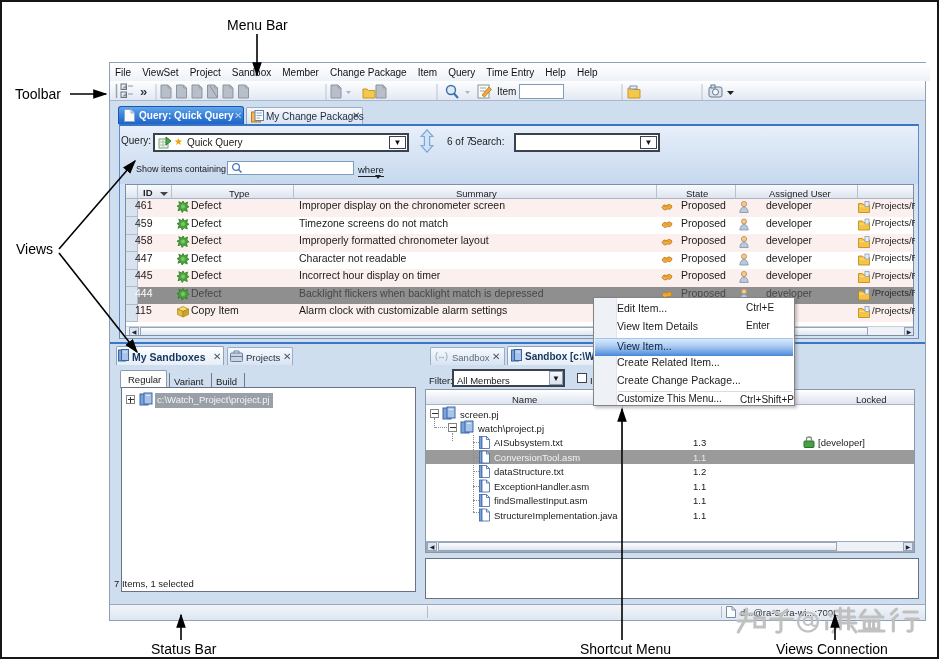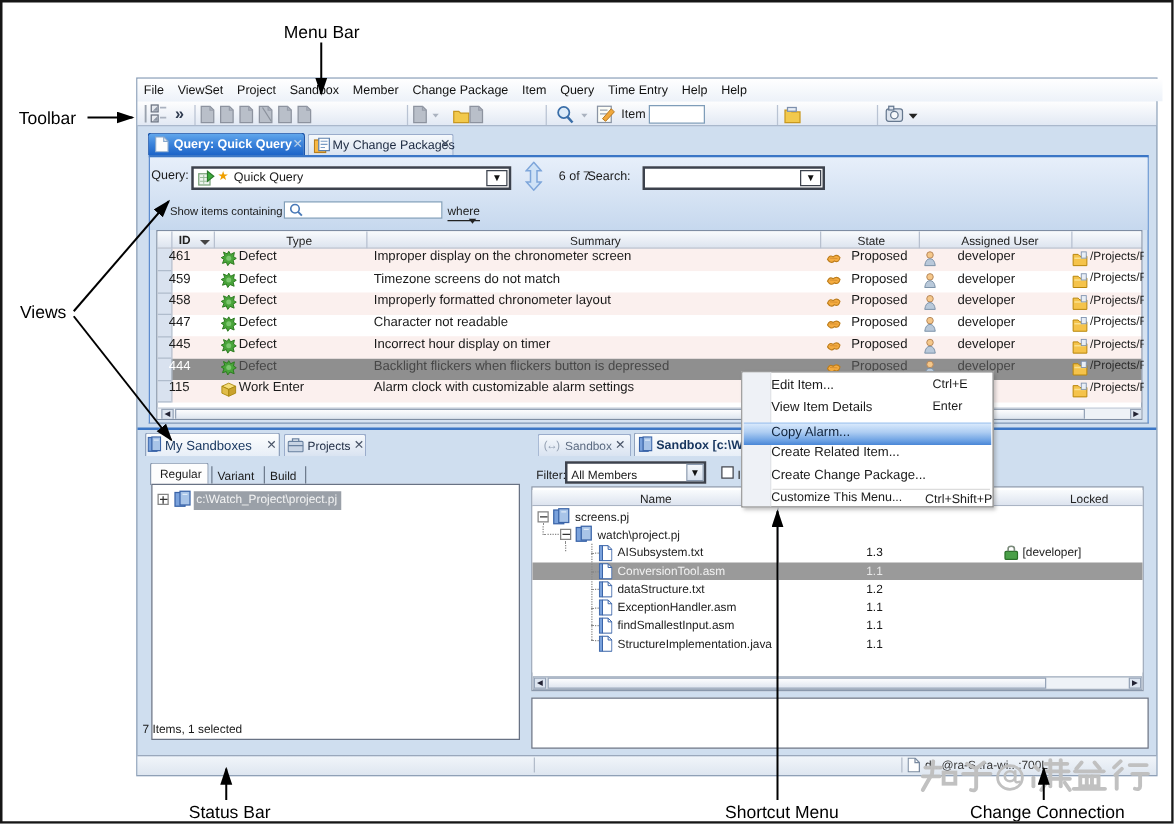--- a/index.html
+++ b/index.html
@@ -198,26 +198,26 @@
       <div class="t s11" style="left:764px;top:250.5px">developer</div>
       <div class="t s11" style="left:870px;top:251px;font-size:9.5px">/Projects/Re</div>
 <div class="t s11" style="left:133px;top:268px">445</div>
       <div class="t s11" style="left:189px;top:268px">Defect</div>
       <div class="t s11" style="left:297px;top:268px">Incorrect hour display on timer</div>
       <div class="t s11" style="left:679px;top:268px">Proposed</div>
       <div class="t s11" style="left:764px;top:268px">developer</div>
       <div class="t s11" style="left:870px;top:268.5px;font-size:9.5px">/Projects/Re</div>
 <div class="t s11" style="left:133px;top:285.5px;color:#fff">444</div>
       <div class="t s11" style="left:189px;top:285.5px;color:#474747">Defect</div>
-      <div class="t s11" style="left:297px;top:285.5px;color:#474747">Backlight flickers when flickers button is depressed</div>
+      <div class="t s11" style="left:297px;top:285.5px;color:#474747">Backlight flickers when backlight match is depressed</div>
       <div class="t s11" style="left:679px;top:285.5px;color:#474747">Proposed</div>
       <div class="t s11" style="left:764px;top:285.5px;color:#474747">developer</div>
       <div class="t s11" style="left:870px;top:286px;color:#2c2c2c;font-size:9.5px">/Projects/Re</div>
 <div class="t s11" style="left:133px;top:303px">115</div>
-      <div class="t s11" style="left:189px;top:303px">Work Enter</div>
+      <div class="t s11" style="left:189px;top:303px">Copy Item</div>
       <div class="t s11" style="left:297px;top:303px">Alarm clock with customizable alarm settings</div>
       <div class="t s11" style="left:870px;top:303.5px;font-size:9.5px">/Projects/Re</div>
 </div>
 <svg class="a" style="left:123px;top:196px;z-index:3" width="789" height="123" viewBox="0 0 789 123">
  <defs>
   <g id="bug">
           <path d="M6,0.5 L7.5,3 L10.5,1.5 L9.8,4.8 L12,6.2 L9.5,7.8 L10.3,11 L7,9.6 L5.2,12 L4,9.2 L1,10.2 L2.2,7 L0,5.6 L2.8,4.2 L1.8,1.2 L4.8,2.6 Z" fill="#49a53a" stroke="#2c7a1f" stroke-width="0.8"></path>
           <circle cx="6" cy="6" r="2" fill="#7cc66e"></circle>
         </g>
   <g id="wki">
@@ -268,21 +268,21 @@
 </svg>
 
 <div class="a" style="left:108px;top:340px;width:815px;height:2px;background:#3b76c6"></div>
 
 <div class="tab-act" style="left:114px;top:344px;width:108px;height:19px"></div>
 <svg class="a" style="left:116px;top:347px" width="11" height="13" viewBox="0 0 11 13">
       <rect x="0.5" y="1" width="7" height="11" fill="#7aa2dc" stroke="#3a64a8"></rect>
       <rect x="3.5" y="0.5" width="7" height="11" fill="#a8c4e8" stroke="#3a64a8"></rect>
       <line x1="5" y1="3" x2="9" y2="3" stroke="#ddeaf8"></line>
     </svg>
-<div class="t" style="left:130px;top:349.5px;font-size:10.5px;font-weight:normal;color:#16355e">My Sandboxes</div>
+<div class="t" style="left:130px;top:349.5px;font-size:10.5px;font-weight:bold;color:#16355e">My Sandboxes</div>
 <div class="x" style="left:211px;top:349.5px">✕</div>
 <div class="tab-in" style="left:225px;top:345px;width:66px;height:18px"></div>
 <svg class="a" style="left:228px;top:348px" width="13" height="12" viewBox="0 0 13 12">
       <rect x="0.5" y="3" width="12" height="8.5" rx="1" fill="#c8d4e4" stroke="#68809f"></rect>
       <path d="M4,3 L4,1 L9,1 L9,3" fill="none" stroke="#68809f"></path>
       <line x1="0.5" y1="6.5" x2="12.5" y2="6.5" stroke="#68809f"></line>
     </svg>
 <div class="t" style="left:244px;top:351px;font-size:9.5px;color:#1c2940">Projects</div>
 <div class="x" style="left:281px;top:350px">✕</div>
 
@@ -371,21 +371,21 @@
         </g>
       </defs>
  <use href="#fic" x="0" y="1"></use>
       <use href="#fic" x="0" y="15.5"></use>
       <use href="#fic" x="0" y="30"></use>
       <use href="#fic" x="0" y="44.5"></use>
       <use href="#fic" x="0" y="59"></use>
       <use href="#fic" x="0" y="73.5"></use>
 </svg>
 
-<div class="t s9" style="left:458px;top:407.5px">screens.pj</div>
+<div class="t s9" style="left:458px;top:407.5px">screen.pj</div>
 <div class="t s9" style="left:476px;top:421.5px">watch\project.pj</div>
 <div class="t s9" style="left:492px;top:436px">AISubsystem.txt</div>
     <div class="t s9" style="left:691px;top:436px">1.3</div>
 <svg class="a" style="left:801px;top:434px" width="12" height="12" viewBox="0 0 12 12">
       <rect x="1" y="5" width="10" height="6.5" rx="1" fill="#4aa048" stroke="#2a7028"></rect>
       <path d="M3.5,5 L3.5,3 Q3.5,1 6,1 Q8.5,1 8.5,3 L8.5,5" fill="none" stroke="#7a8a7a" stroke-width="1.3"></path>
     </svg>
 <div class="t s9" style="left:816px;top:436px">[developer]</div>
 <div class="t s9" style="left:492px;top:450.5px;color:#f2f2f2">ConversionTool.asm</div>
     <div class="t s9" style="left:691px;top:450.5px;color:#e8e8e8">1.1</div>
@@ -415,21 +415,21 @@
     </svg>
 <div class="t" style="left:738px;top:606px;font-size:9.5px;color:#333">d...@ra-S..ra-wi...:700L</div>
 
 <div class="a" style="left:591px;top:295px;width:202px;height:109px;background:#fff;border:1px solid #848484;box-sizing:border-box;box-shadow:2px 2px 3px rgba(80,80,80,0.35);z-index:40">
  <div class="a" style="left:0;top:0;width:22px;height:107px;background:#eef1f6;border-right:1px solid #e2e4e8"></div>
  <div class="a" style="left:1px;top:40px;width:198px;height:18px;background:linear-gradient(180deg,#d8e9fc,#aecdf2 40%,#6fa3e4 78%,#4986d6);border-top:1px solid #9ec4f0;box-sizing:border-box"></div>
  <div class="t" style="left:23px;top:4.5px;font-size:10.5px;color:#1a1a1a">Edit Item...</div>
       <div class="t" style="left:152px;top:5px;font-size:10px;color:#1a1a1a">Ctrl+E</div>
  <div class="t" style="left:23px;top:22.5px;font-size:10.5px;color:#1a1a1a">View Item Details</div>
       <div class="t" style="left:152px;top:23px;font-size:10px;color:#1a1a1a">Enter</div>
- <div class="t" style="left:23px;top:43px;font-size:10.5px;color:#10233c">Copy Alarm...</div>
+ <div class="t" style="left:23px;top:43px;font-size:10.5px;color:#10233c">View Item...</div>
  <div class="t" style="left:23px;top:58.5px;font-size:10.5px;color:#1a1a1a">Create Related Item...</div>
  <div class="t" style="left:23px;top:76.5px;font-size:10.5px;color:#1a1a1a">Create Change Package...</div>
  <div class="a" style="left:24px;top:93px;width:174px;height:1px;background:#dcdcdc"></div>
  <div class="t" style="left:23px;top:96px;font-size:10px;color:#1a1a1a">Customize This Menu...</div>
       <div class="t" style="left:146px;top:96.5px;font-size:10px;color:#1a1a1a">Ctrl+Shift+P</div>
 </div>
 
 <svg class="a" style="left:730px;top:598px;z-index:55" width="203" height="42" viewBox="0 0 195 42" preserveAspectRatio="none" fill="none" stroke="#bfbfbf" stroke-width="3" stroke-linecap="round" opacity="0.97">
 
  <g>
@@ -483,21 +483,21 @@
         <line x1="167" y1="19" x2="179" y2="19"></line>
         <path d="M173,19 L173,29 Q173,32 169,31"></path>
       </g>
 </svg>
 
 <div class="lbl" style="left:225px;top:15px">Menu Bar</div>
 <div class="lbl" style="left:13px;top:84px">Toolbar</div>
 <div class="lbl" style="left:14px;top:239px">Views</div>
 <div class="lbl" style="left:149px;top:639px">Status Bar</div>
 <div class="lbl" style="left:578px;top:639px">Shortcut Menu</div>
-<div class="lbl" style="left:774px;top:639px">Change Connection</div>
+<div class="lbl" style="left:774px;top:639px">Views Connection</div>
 <svg class="a" style="left:0;top:0;z-index:60;pointer-events:none" width="939" height="659" viewBox="0 0 939 659">
  <defs>
         <marker id="ah" markerWidth="10" markerHeight="8" refX="8" refY="3" orient="auto">
           <path d="M0,0 L9,3 L0,6 Z" fill="#000"></path>
         </marker>
       </defs>
  <g stroke="#000" stroke-width="1.6" fill="none">
   <line x1="255" y1="32" x2="255" y2="73" marker-end="url(#ah)"></line>
   <line x1="68" y1="92" x2="104" y2="92" marker-end="url(#ah)"></line>
   <line x1="57" y1="247" x2="133" y2="159" marker-end="url(#ah)"></line>

